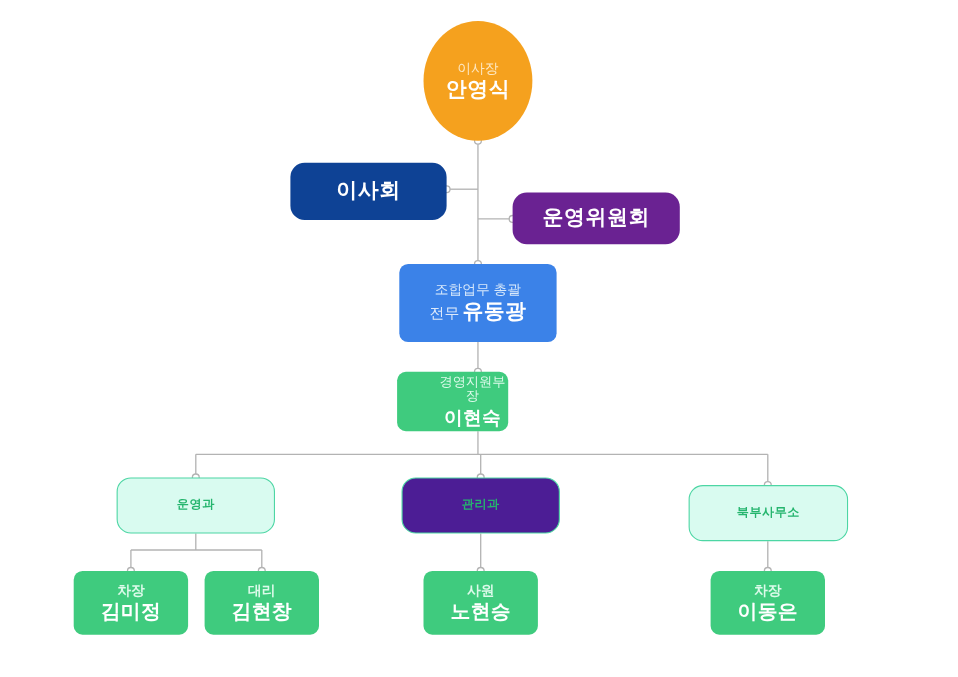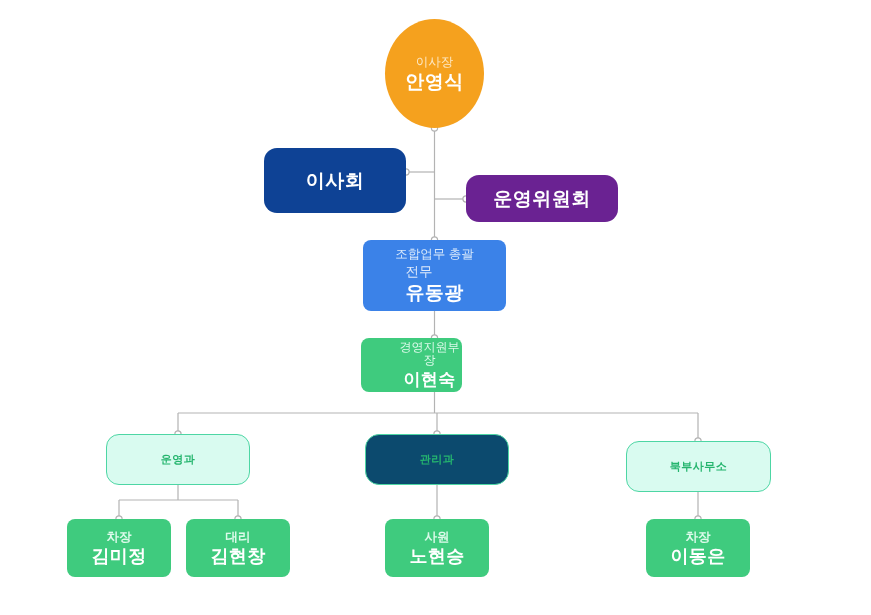--- a/index.html
+++ b/index.html
@@ -75,21 +75,20 @@
   .n-exec .role {
     font-size: 12.5px;
     color: #d8e9fb;
     margin-bottom: 3px;
   }
   .n-exec .nameline {
     display: flex;
     align-items: baseline;
     justify-content: flex-end;
     gap: 3px;
-    flex-direction: column;
   }
   .n-exec .rank {
     font-size: 13.5px;
     color: #dde9fa;
     font-weight: normal;
   }
   .n-exec .name {
     font-size: 19px;
     letter-spacing: 0.3px;
   }
@@ -170,21 +169,21 @@
       <circle cx="437" cy="519" r="3.1"></circle>
       <circle cx="698" cy="519" r="3.1"></circle>
     </g>
   </svg>
 
   <div class="node n-circle" style="left:385px; top:19px; width:99px; height:109px; background:#F5A11E;">
     <span class="role">이사장</span>
     <span class="name">안영식</span>
   </div>
 
-  <div class="node n-box pill n-title-only" style="left:264px; top:148px; width:142px; height:65px; background:#0E4295;">
+  <div class="node n-box pill n-title-only" style="left:264px; top:148px; width:142px; height:52px; background:#0E4295;">
     <span class="name">이사회</span>
   </div>
 
   <div class="node n-box pill n-title-only" style="left:466px; top:175px; width:152px; height:47px; background:#6A2292;">
     <span class="name">운영위원회</span>
   </div>
 
   <div class="node n-box n-exec" style="left:363px; top:240px; width:143px; height:71px; background:#3B82E8;">
     <span class="role">조합업무 총괄</span>
     <span class="nameline">
@@ -195,21 +194,21 @@
 
   <div class="node n-box n-green" style="left:361px; top:338px; width:101px; height:54px; background:#3FCB7E;padding-left:36px;">
     <span class="role">경영지원부장</span>
     <span class="name">이현숙</span>
   </div>
 
   <div class="node n-dept" style="left:106px; top:434px; width:144px; height:51px; background:#D9FBF0; border-color:#4DD6A4; color:#25B56E;">
     <span class="name">운영과</span>
   </div>
 
-  <div class="node n-dept" style="left:365px; top:434px; width:144px; height:51px; background:#0c4a6e; border-color:#4DD6A4; color:#25B56E;border-radius:14px;">
+  <div class="node n-dept" style="left:365px; top:434px; width:144px; height:51px; background:#4c1d95; border-color:#4DD6A4; color:#25B56E;">
     <span class="name">관리과</span>
   </div>
 
   <div class="node n-dept" style="left:626px; top:441px; width:145px; height:51px; background:#D9FBF0; border-color:#4DD6A4; color:#25B56E;">
     <span class="name">북부사무소</span>
   </div>
 
   <div class="node n-box n-staff" style="left:67px; top:519px; width:104px; height:58px; background:#3FCB7E;">
     <span class="role">차장</span>
     <span class="name">김미정</span>

